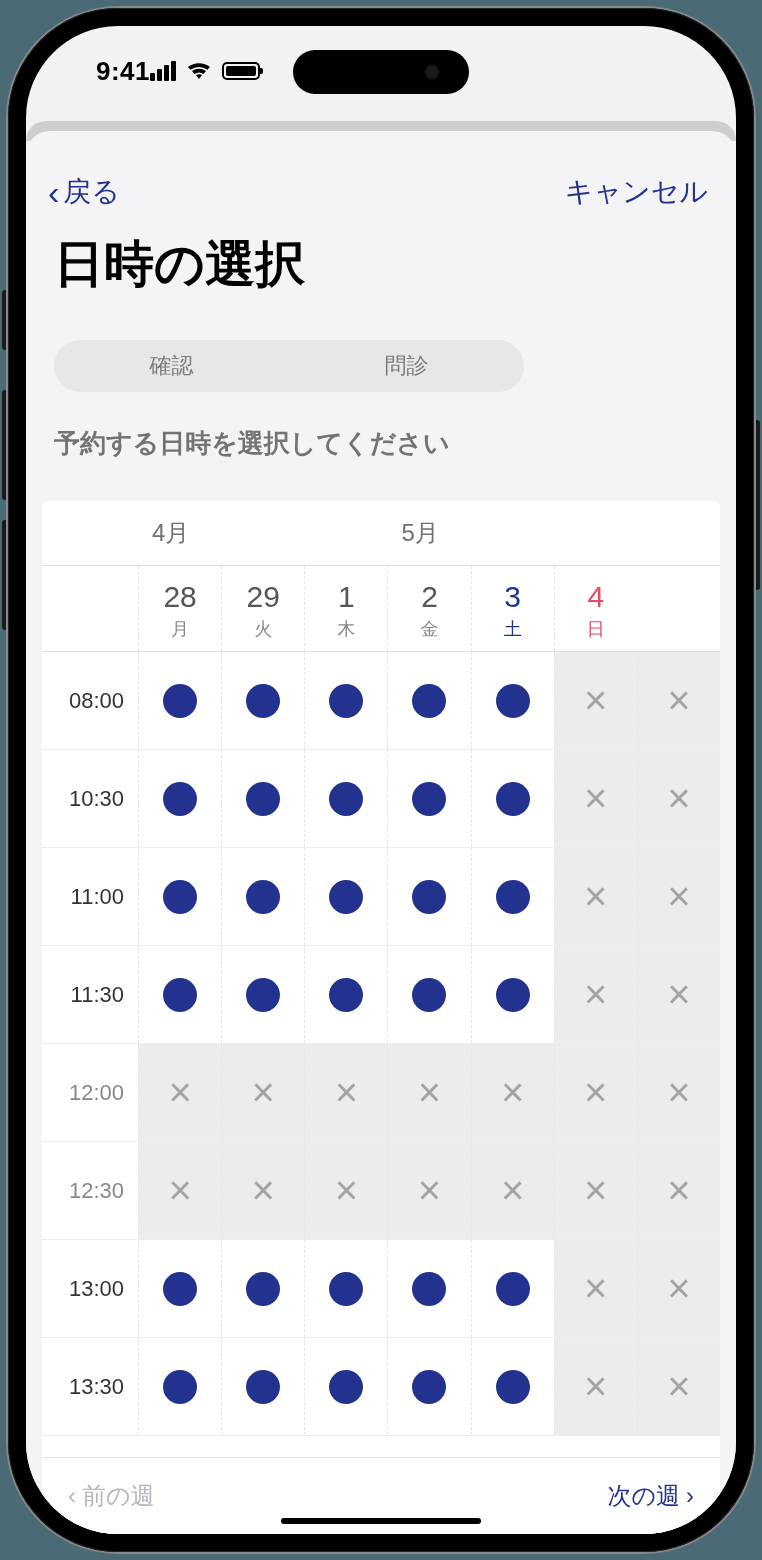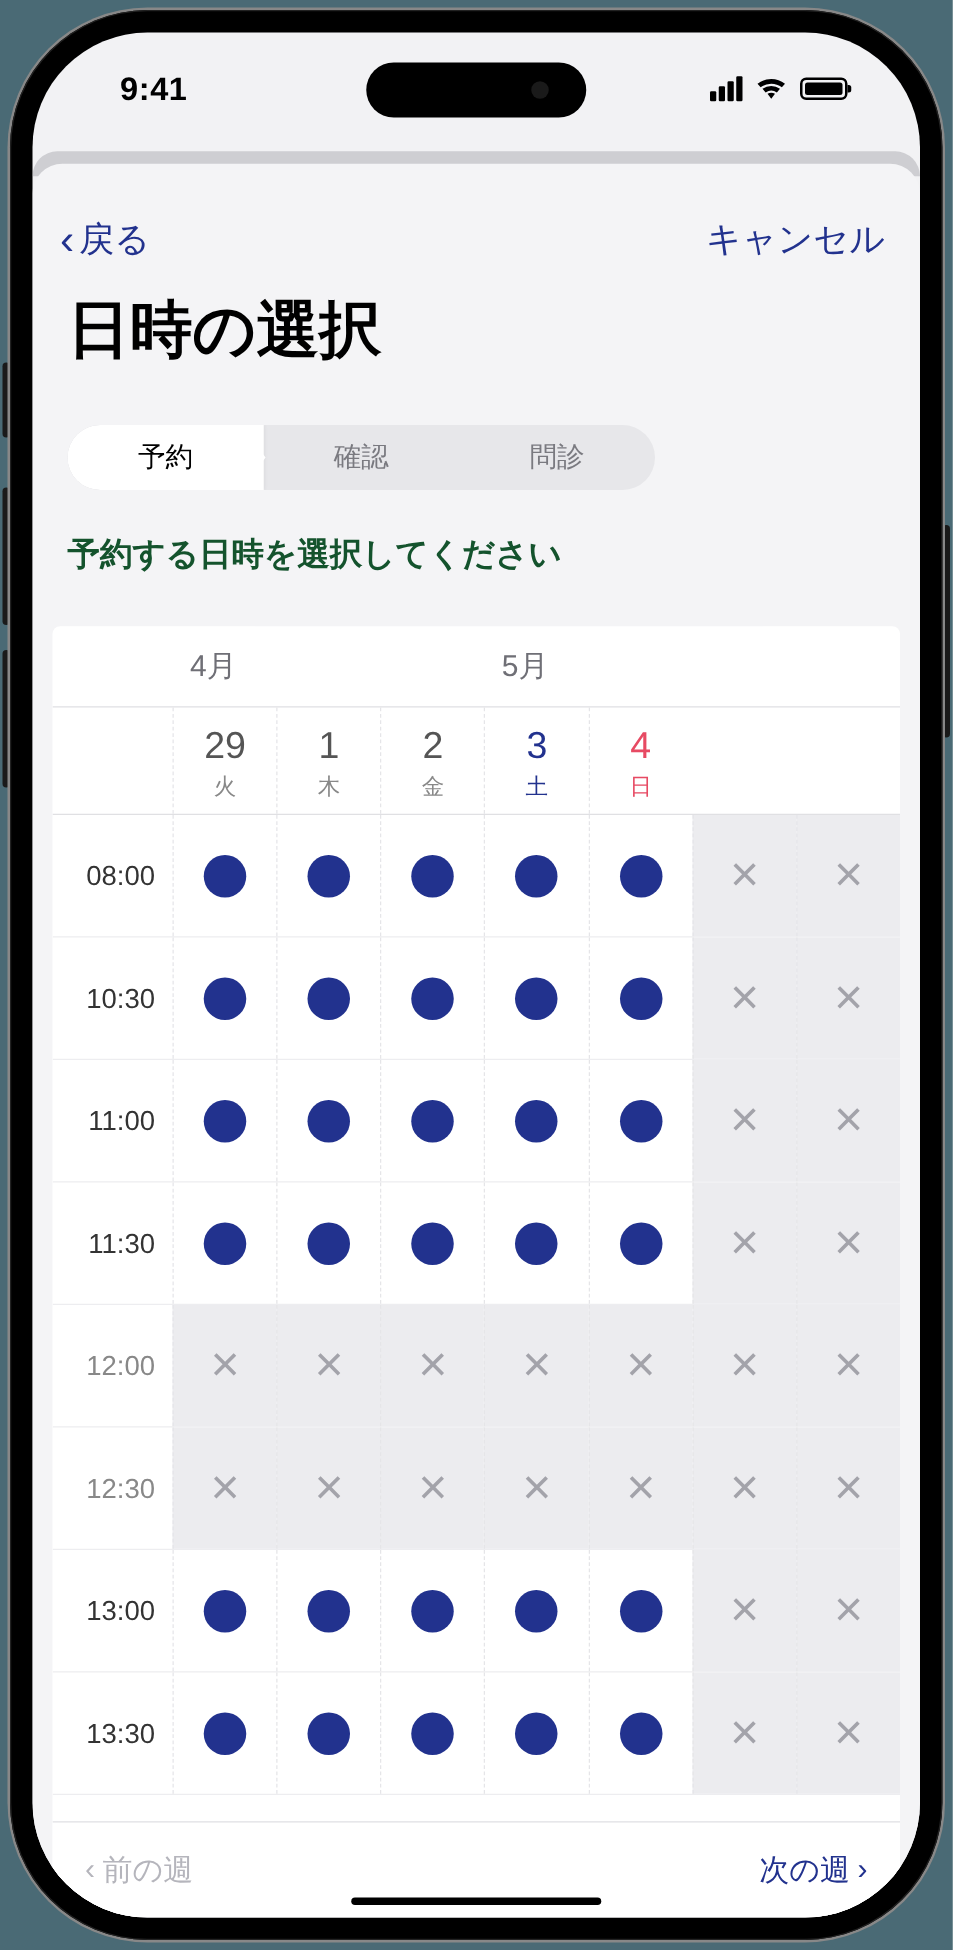--- a/index.html
+++ b/index.html
@@ -12,21 +12,21 @@
   .phone-screen {
     width: 100%; height: 100%; background: #f2f2f4; border-radius: 92px; overflow: hidden; position: relative;
   }
   .notch {
     position: absolute; top: 24px; left: 50%; transform: translateX(-50%);
     width: 176px; height: 44px; background: #000; border-radius: 28px; z-index: 50;
   }
   .notch::after { content:""; position:absolute; right:30px; top:50%; transform:translateY(-50%); width:14px; height:14px; border-radius:50%; background:#1a1a1a; }
   .status-bar {
     position: absolute; top: 0; left: 0; right: 0; height: 90px;
-    display: flex; justify-content: space-between; align-items: center;
+    display: flex; justify-content: flex-start; align-items: center;
     padding: 0 58px 0 70px; z-index: 40; font-weight: 600; color: #000;
   }
   .status-time { font-size: 26px; letter-spacing: 0.5px; }
   .status-icons { display: flex; align-items: center; gap: 10px; }
   .signal { display: flex; align-items: flex-end; gap: 2px; }
   .signal span { width: 5px; background:#000; border-radius:1px; }
   .signal span:nth-child(1){height:8px;} .signal span:nth-child(2){height:12px;}
   .signal span:nth-child(3){height:16px;} .signal span:nth-child(4){height:20px;}
   .wifi-icon svg { display:block; }
   .battery { width: 38px; height: 18px; border: 2px solid #000; border-radius: 5px; position: relative; }
@@ -58,21 +58,21 @@
   }
   .step.active {
     background: #fff; color: #000; border-radius: 30px 0 0 30px;
     box-shadow: 1px 0 3px rgba(0,0,0,0.05);
   }
   .step.active::after {
     content:""; position:absolute; right:-18px; top:0; bottom:0; width:36px;
     background:#fff; clip-path: polygon(0 0, 55% 50%, 0 100%);
   }
   .subtitle {
-    font-size: 26px; font-weight: 700; color: #14532d; padding: 34px 28px 28px;
+    font-size: 26px; font-weight: 700; color: #737373; padding: 34px 28px 28px;
   }
   .table-wrap {
     background:#fff; margin: 12px 16px 0; border-radius: 6px 6px 0 0; overflow:hidden;
     display:flex; flex-direction:column; flex:1; min-height:0;
   }
   .month-row {
     display:grid; grid-template-columns: 96px repeat(7, 1fr);
     border-bottom:1px solid #e0e0e3;
   }
   .month-row .tcell { border-left:none; }
@@ -158,35 +158,38 @@
         <div class="back-button">
           <span class="chevron-left">‹</span>
           <span>戻る</span>
         </div>
         <div class="cancel-button">キャンセル</div>
       </div>
 
       <div class="page-title">日時の選択</div>
 
       <div class="steps" id="steps">
-          <div class="step active">予約</div>
           <div class="step">確認</div>
           <div class="step">問診</div>
         </div>
 
       <div class="subtitle">予約する日時を選択してください</div>
 
       <div class="table-wrap">
         <div class="month-row" id="month-row">
           <div class="tcell"></div>
         <div class="month-lbl" style="grid-column: span 3;">4月</div>
             <div class="month-lbl" style="grid-column: span 4;">5月</div>
           </div>
         <div class="head-row" id="head-row">
           <div></div>
+        <div class="day-head ">
+              <div class="day-num">28</div>
+              <div class="day-wd">月</div>
+            </div>
             <div class="day-head ">
               <div class="day-num">29</div>
               <div class="day-wd">火</div>
             </div>
             <div class="day-head ">
               <div class="day-num">1</div>
               <div class="day-wd">木</div>
             </div>
             <div class="day-head ">
               <div class="day-num">2</div>

